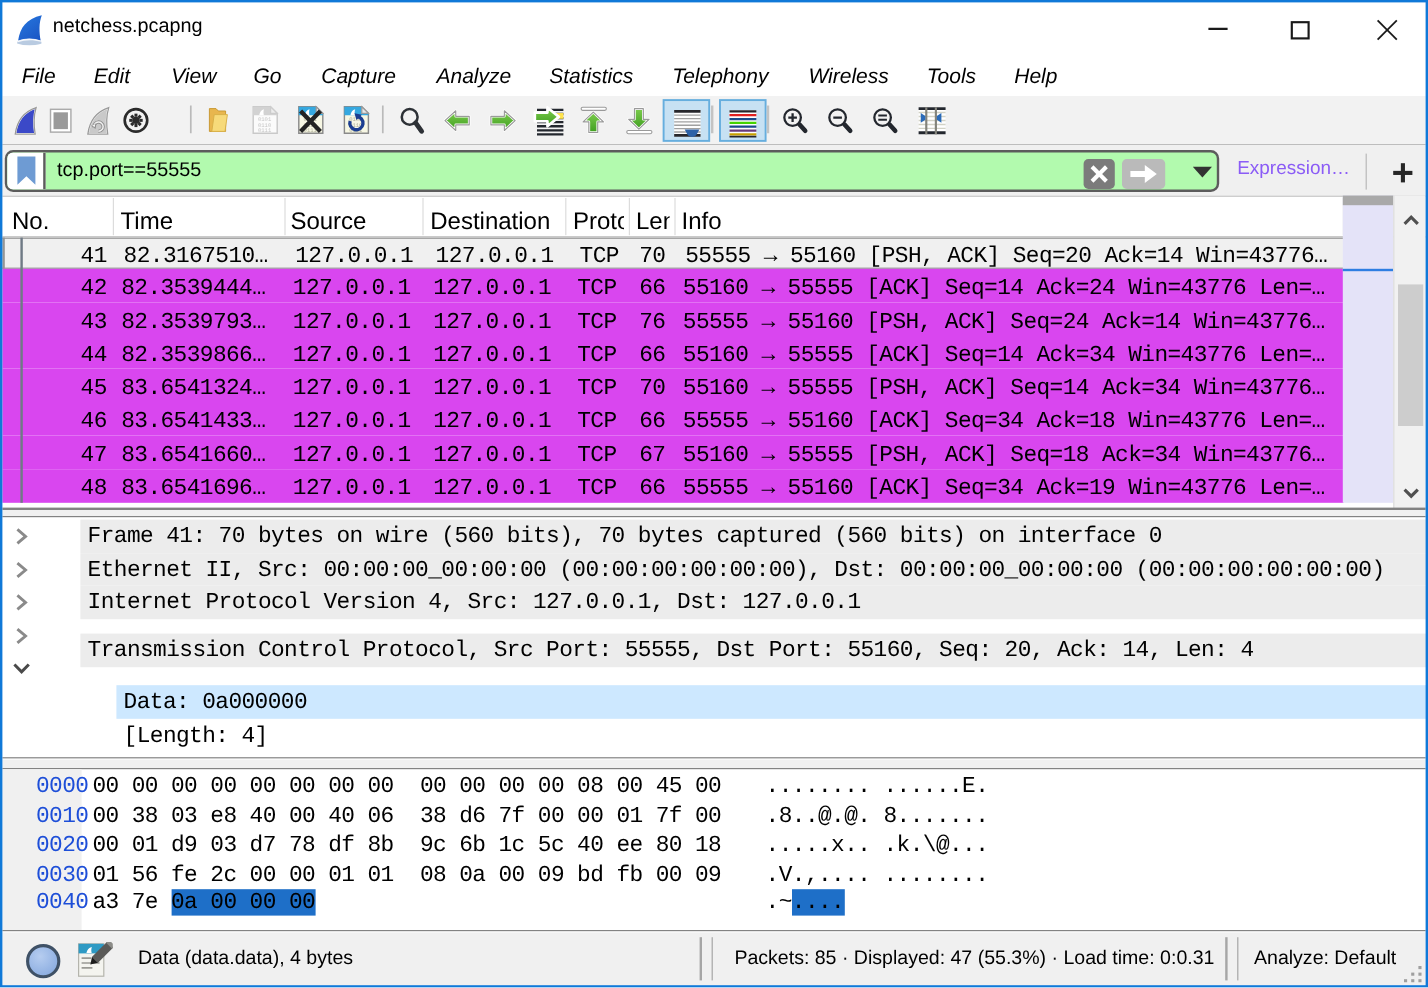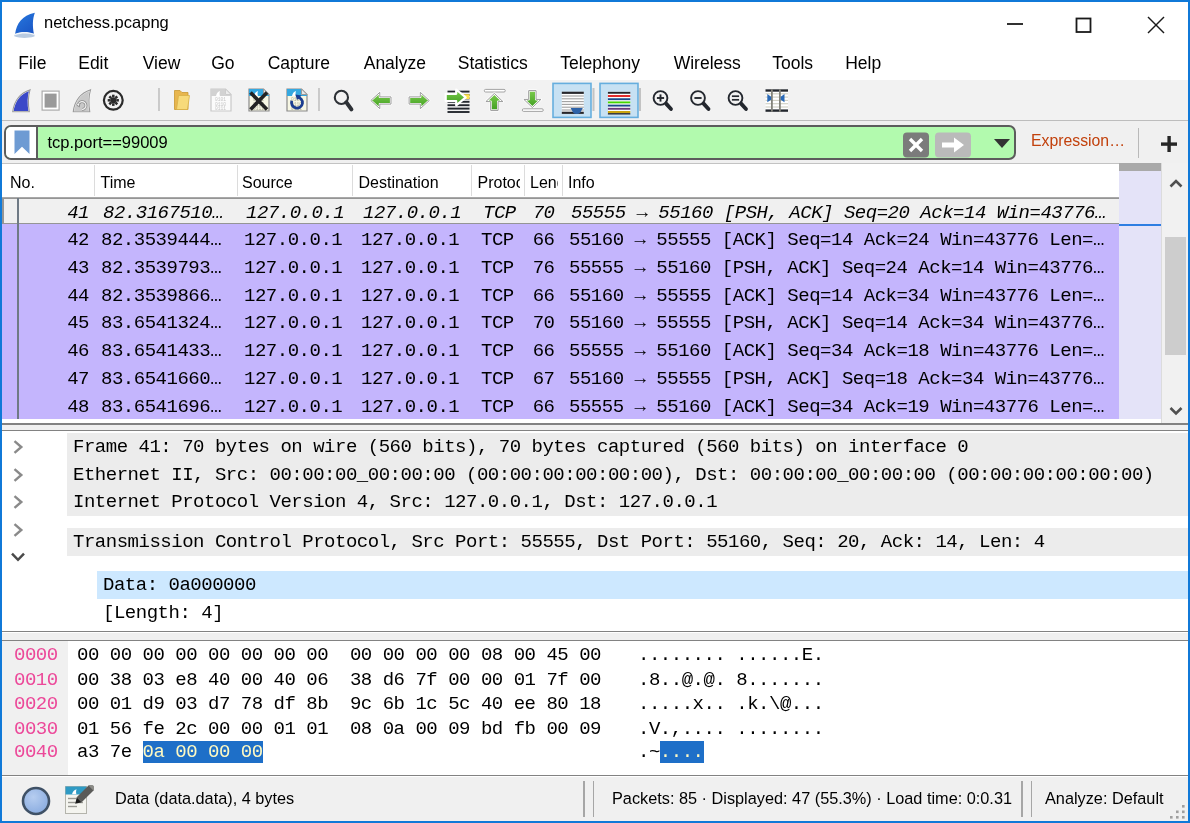--- a/index.html
+++ b/index.html
@@ -5,37 +5,37 @@
 * { margin:0; padding:0; box-sizing:border-box; }
 html,body { width:1190px; height:823px; overflow:hidden; background:#fff; }
 body { font-family:"Liberation Sans",sans-serif; position:relative; }
 .abs { position:absolute; }
 .mono { font-family:"Liberation Mono",monospace; font-size:19px; letter-spacing:-0.485px; white-space:pre; color:#000; }
 .win-border { left:0; top:0; width:1190px; height:823px; border:2px solid #1079d8; z-index:99; pointer-events:none; }
 
 #titlebar { left:2px; top:2px; width:1186px; height:41px; background:#fff; }
 #title-text { left:42px; top:11px; font-size:16.5px; color:#000; }
 
-#menubar { left:2px; top:43px; width:1186px; height:37px; background:#fff; font-size:17.5px; color:#000; }
+#menubar { left:2px; top:43px; width:1186px; height:37px; background:#fff; font-size:17.5px; color:#000;font-style:italic; }
 .mi { position:absolute; top:9.5px; margin-left:-1.8px; }
 
 #toolbar { left:2px; top:80px; width:1186px; height:41px; background:#f2f2f2; border-bottom:1px solid #bdbdbd; }
 
 #filterbar { left:2px; top:121px; width:1186px; height:42px; background:#f0f0f0; }
 #filterbox { position:absolute; left:2px; top:4px; width:1012px; height:35px; border:2px solid #5c5c5c; border-radius:7px; background:#b2faae; overflow:hidden; }
 #fb-white { position:absolute; left:0; top:0; width:32px; height:31px; background:#fff; border-right:2px solid #5c5c5c; }
 #filter-text { position:absolute; left:41.5px; top:6px; font-size:16.5px; color:#000; }
-#expr { left:1033px; top:132px; font-size:15.8px; color:#c2410c; }
-
-#plist-hdr { left:2px; top:163px; width:1186px; height:35px; background:#fff; border-top:1px solid #c3c3c3; border-bottom:1.6px solid #a8a8a8; font-size:16px; color:#000; }
+#expr { left:1033px; top:132px; font-size:15.8px; color:#8b5cf6; }
+
+#plist-hdr { left:2px; top:163px; width:1186px; height:35px; background:#fff; border-top:1px solid #c3c3c3; border-bottom:1.6px solid #a8a8a8; font-size:20px; color:#000; }
 .hsep { position:absolute; top:1px; width:1px; height:31px; background:#dcdcdc; }
 .hcell { position:absolute; top:10px; }
 #plist { left:2px; top:198px; width:1186px; height:225px; background:#fff; }
-.prow { position:absolute; left:0; width:1117.5px; height:27.83px; background:#c4b5fd; }
-.prow .mono { position:absolute; top:5px; } #row41 .mono { top:2.6px;font-style:italic; }
+.prow { position:absolute; left:0; width:1117.5px; height:27.83px; background:#d946ef; }
+.prow .mono { position:absolute; top:5px; } #row41 .mono { top:2.6px; }
 #row41 { background:#f0f0f0; height:26px !important; border-top:1.4px solid #959595; border-bottom:1.4px solid #959595; border-left:2px solid #959595; }
 .no { right:1030.5px; } 
 .tm { left:99px; } .srcc { left:242px; } .dstc { left:359px; } .prt { left:479px; }
 .len { right:565px; } .inf { left:567px; }
 #relline { left:14.5px; top:0px; width:2px; height:220.8px; background:#6f7a85; z-index:5; }
 #strip { left:1118.5px; top:163px; width:42px; height:255.8px; background:#e4e3f8; }
 #strip-cap { position:absolute; left:0; top:0; width:42px; height:8px; background:#a9a9a9; }
 #strip-blue { position:absolute; left:0; top:61px; width:42px; height:2.3px; background:#2e7ee2; }
 #vscroll { left:1160.5px; top:163px; width:27.5px; height:261px; background:#f1f1f1; border-left:1px solid #dcdcdc; }
 #vthumb { position:absolute; left:3px; top:74px; width:21px; height:118px; background:#cdcdcd; }
@@ -43,24 +43,24 @@
 
 #details { left:2px; top:430px; width:1186px; height:202px; background:#fff; border-top:1px solid #828282; border-bottom:1px solid #828282; }
 .drow { position:absolute; left:33px; width:1152px; height:27.6px;margin-left:32px; }
 .drow.g { background:#ececec; }
 .drow .mono { position:absolute; top:3px; left:6px; }
 .dexp { position:absolute; left:7.5px; width:16px; height:16px; }
 
 #hexpane { left:2px; top:640px; width:1186px; height:136px; background:#fff; border-top:1px solid #828282; border-bottom:1px solid #828282; }
 #hexoffcol { position:absolute; left:0; top:0; width:66px; height:134px; background:#f0f0f0; }
 .hexrow { position:absolute; height:25px; }
-.hoff { position:absolute; left:12px; color:#ec4899; }
+.hoff { position:absolute; left:28px; color:#1d4ed8; }
 .hbytes { position:absolute; left:75px; }
 .hascii { position:absolute; left:636px; }
-.hl { background:#1e6fc8; color:#fef9c3; }
+.hl { background:#1e6fc8; color:#000000; }
 
 #statusbar { left:2px; top:777px; width:1186px; height:44px; background:#f0f0f0; font-size:16.3px; color:#000; }
 .ssep { position:absolute; top:4px; width:1.5px; height:36px; background:#a6a6a6; }
 </style>
 </head>
 <body>
 <div class="abs win-border"></div>
 
 <div id="titlebar" class="abs">
   <svg class="abs" style="left:11px;top:8.5px" width="27.5" height="27" viewBox="0 0 26 26">
@@ -306,21 +306,21 @@
   </svg>
 </div>
 
 <div id="filterbar" class="abs">
   <div id="filterbox">
     <div id="fb-white">
       <svg style="position:absolute;left:7px;top:3px" width="18" height="26" viewBox="0 0 18 26">
         <path d="M1.5 0.5 H16.5 V24 L9 16.8 L1.5 24 Z" fill="#6e9bd3"></path>
       </svg>
     </div>
-    <div id="filter-text">tcp.port==99009</div>
+    <div id="filter-text">tcp.port==55555</div>
 
     <svg style="position:absolute;left:896px;top:5px" width="28" height="26" viewBox="0 0 28 26">
       <rect x="1" y="0.5" width="26" height="25" rx="4" fill="#7b7b7b"></rect>
       <line x1="8" y1="7" x2="20" y2="19" stroke="#fff" stroke-width="3.4"></line>
       <line x1="20" y1="7" x2="8" y2="19" stroke="#fff" stroke-width="3.4"></line>
     </svg>
 
     <svg style="position:absolute;left:928px;top:5px" width="38" height="26" viewBox="0 0 38 26">
       <rect x="1" y="0.5" width="36" height="25" rx="4" fill="#bababa"></rect>
       <path d="M8 10.5 h12 v-5 l10 7.5 l-10 7.5 v-5 h-12 z" fill="#fff"></path>

